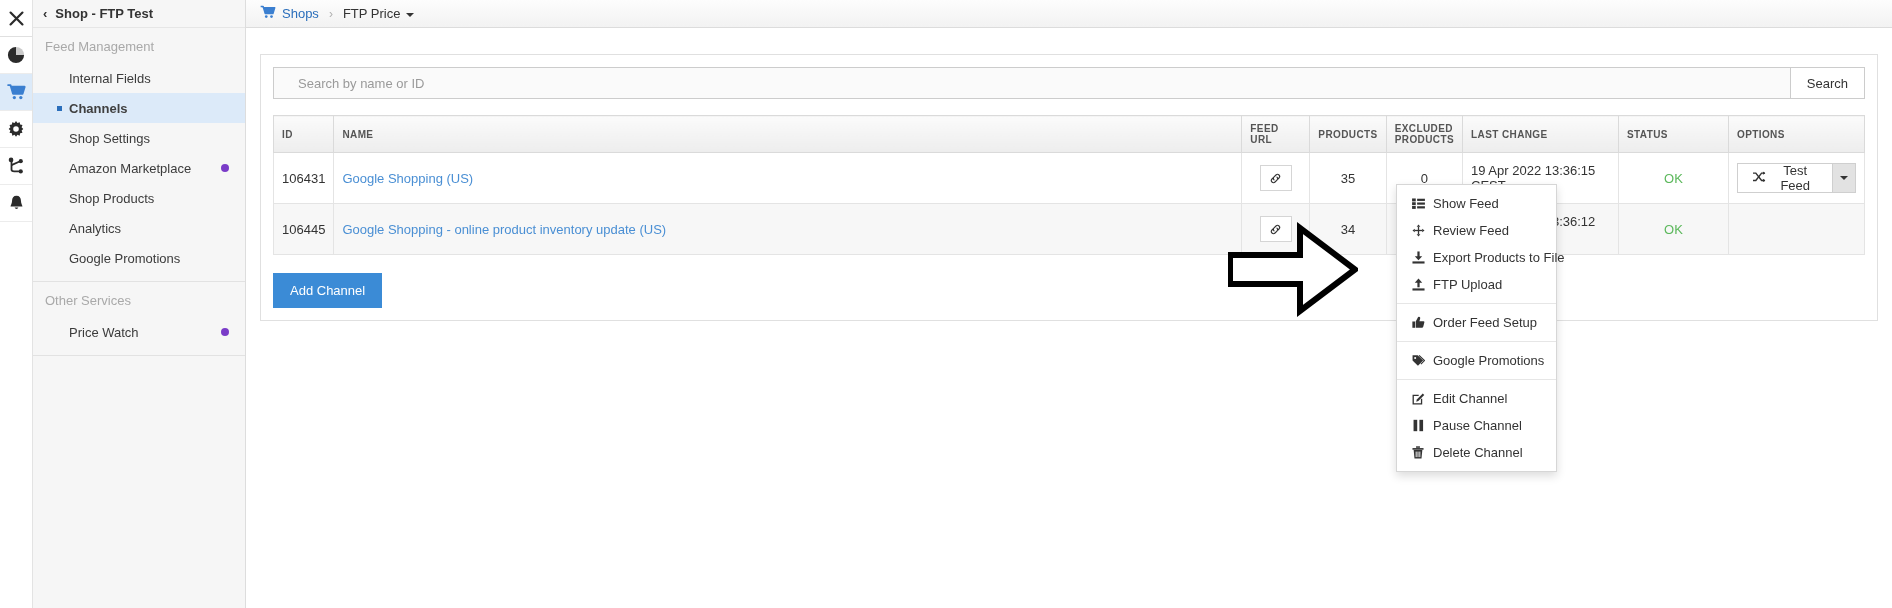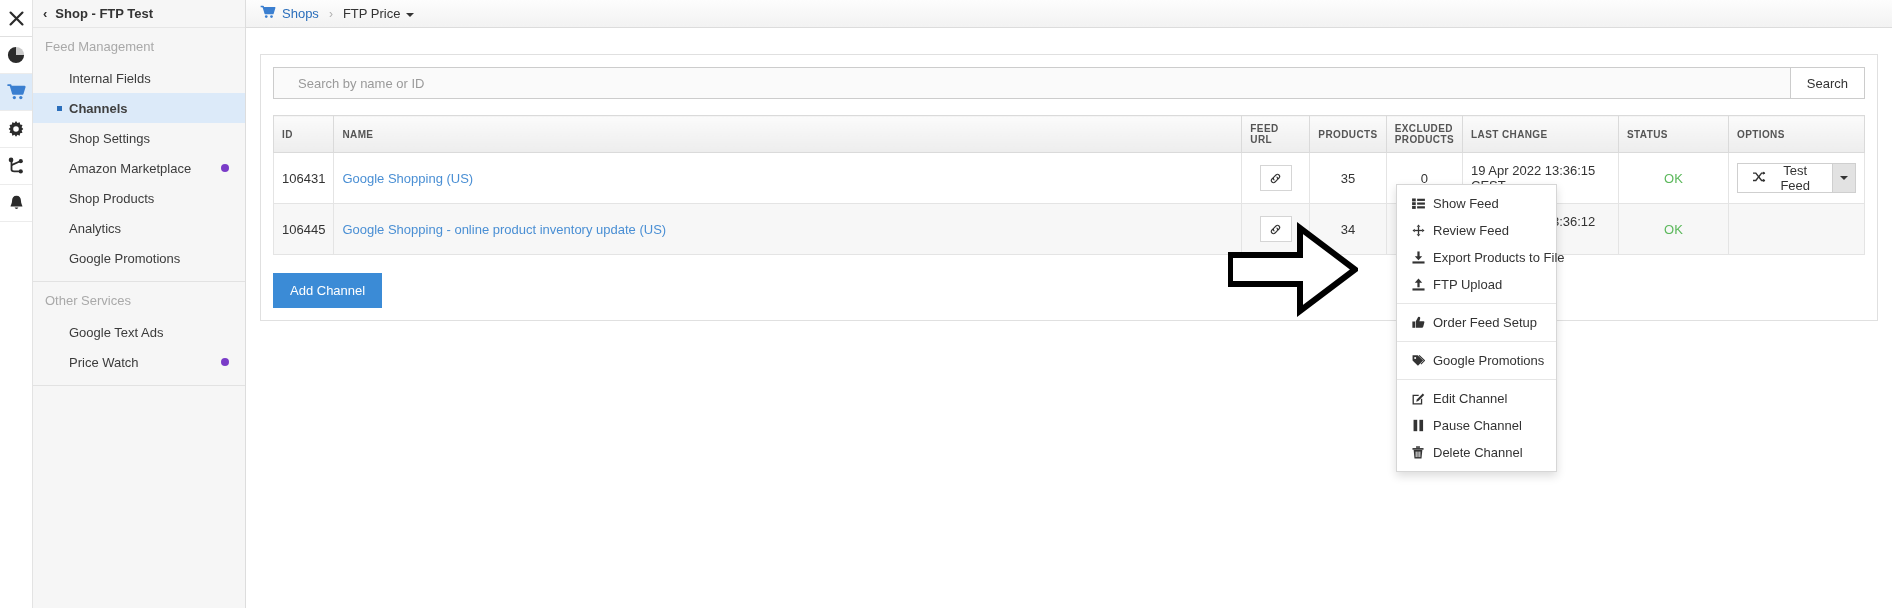--- a/index.html
+++ b/index.html
@@ -279,23 +279,20 @@
     <div class="sb-item">
       <span>Analytics</span>
     </div>
     <div class="sb-item">
       <span>Google Promotions</span>
     </div>
 
     <div class="sb-sep"></div>
 
     <div class="sb-group-title">Other Services</div>
-    <div class="sb-item">
-      <span>Google Text Ads</span>
-    </div>
     <div class="sb-item">
       <span>Price Watch</span>
       <span class="sb-dot"></span>
     </div>
 
     <div class="sb-sep"></div>
 
   </div>
 
   <div class="main">

